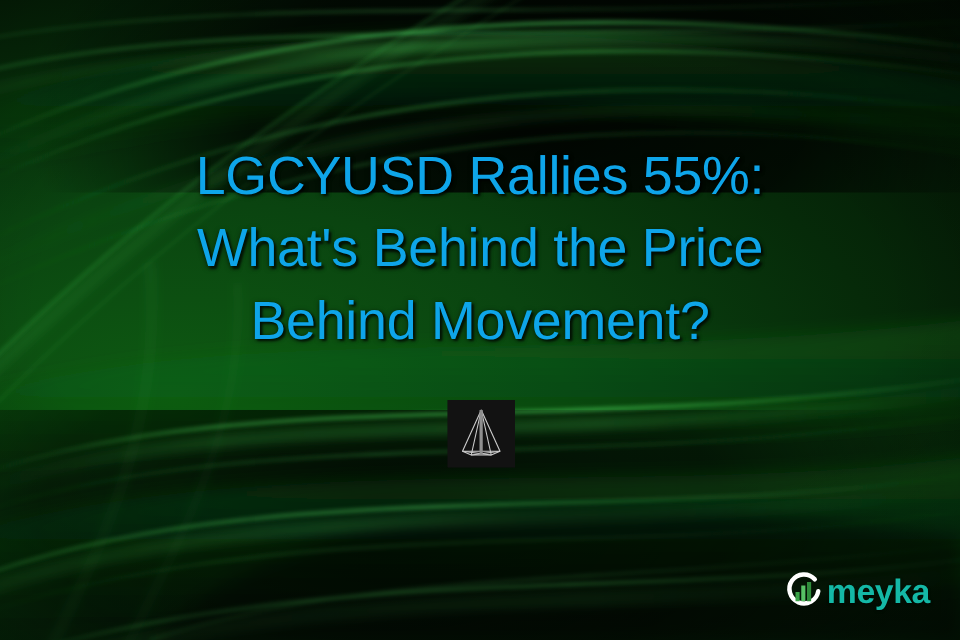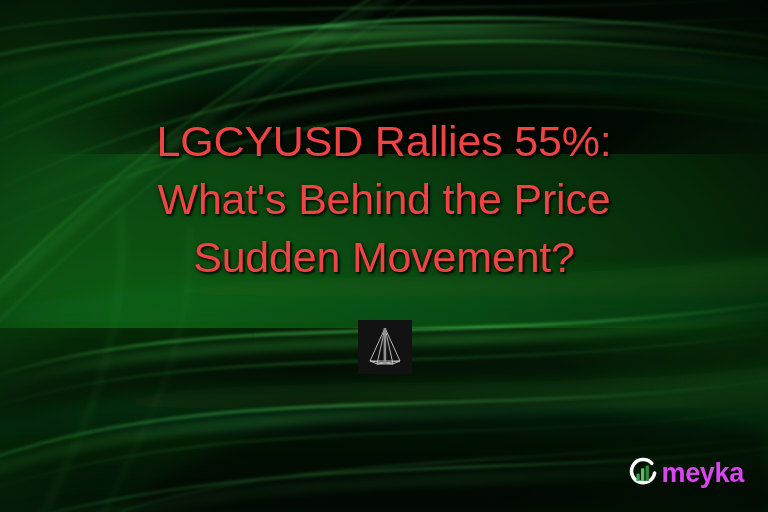--- a/index.html
+++ b/index.html
@@ -57,21 +57,21 @@
   .title-block {
     position: absolute;
     left: 0;
     right: 0;
     top: 112px;
     text-align: center;
     padding: 0 24px;
     box-sizing: border-box;
   }
   .title-line {
-    color: #ef4444;
+    color: #0ea5e9;
     font-size: 43px;
     line-height: 58px;
     font-weight: 400;
     letter-spacing: -0.2px;
     white-space: nowrap;
     text-shadow:
       2px 2px 2px rgba(0,0,0,0.70),
       0 1px 4px rgba(0,0,0,0.55);
   }
 
@@ -96,21 +96,21 @@
     align-items: center;
     gap: 2px;
   }
   .brand-mark {
     width: 34px;
     height: 34px;
     flex: 0 0 34px;
     display: block;
   }
   .brand-text {
-    color: #d946ef;
+    color: #14b8a6;
     font-size: 27px;
     font-weight: 700;
     letter-spacing: -0.3px;
     line-height: 1;
     margin-left: -1px;
     text-shadow: 0 1px 2px rgba(0,0,0,0.5);
   }
 </style>
 </head>
 <body>
@@ -210,21 +210,21 @@
     </g>
 
     <path d="M 120 512 C 230 402, 470 388, 768 430 L 768 512 Z" fill="rgba(0,0,0,0.42)" filter="url(#blurLg)"></path>
   </svg>
 
   <div class="bg-vignette"></div>
 
   <div class="title-block">
     <div class="title-line">LGCYUSD Rallies 55%:</div>
     <div class="title-line">What's Behind the Price</div>
-    <div class="title-line">Sudden Movement?</div>
+    <div class="title-line">Behind Movement?</div>
   </div>
 
   <div class="asset-badge">
     <svg width="54" height="54" viewBox="0 0 54 54">
       <rect x="0" y="0" width="54" height="54" fill="#121212"></rect>
       <g stroke="#c9c9c9" stroke-width="0.9" fill="none" stroke-linejoin="round">
         <path d="M27 8 L12 41 L42 41 Z"></path>
         <path d="M27 8 L19 44 L12 41"></path>
         <path d="M27 8 L35 44 L42 41"></path>
         <path d="M19 44 L35 44"></path>

